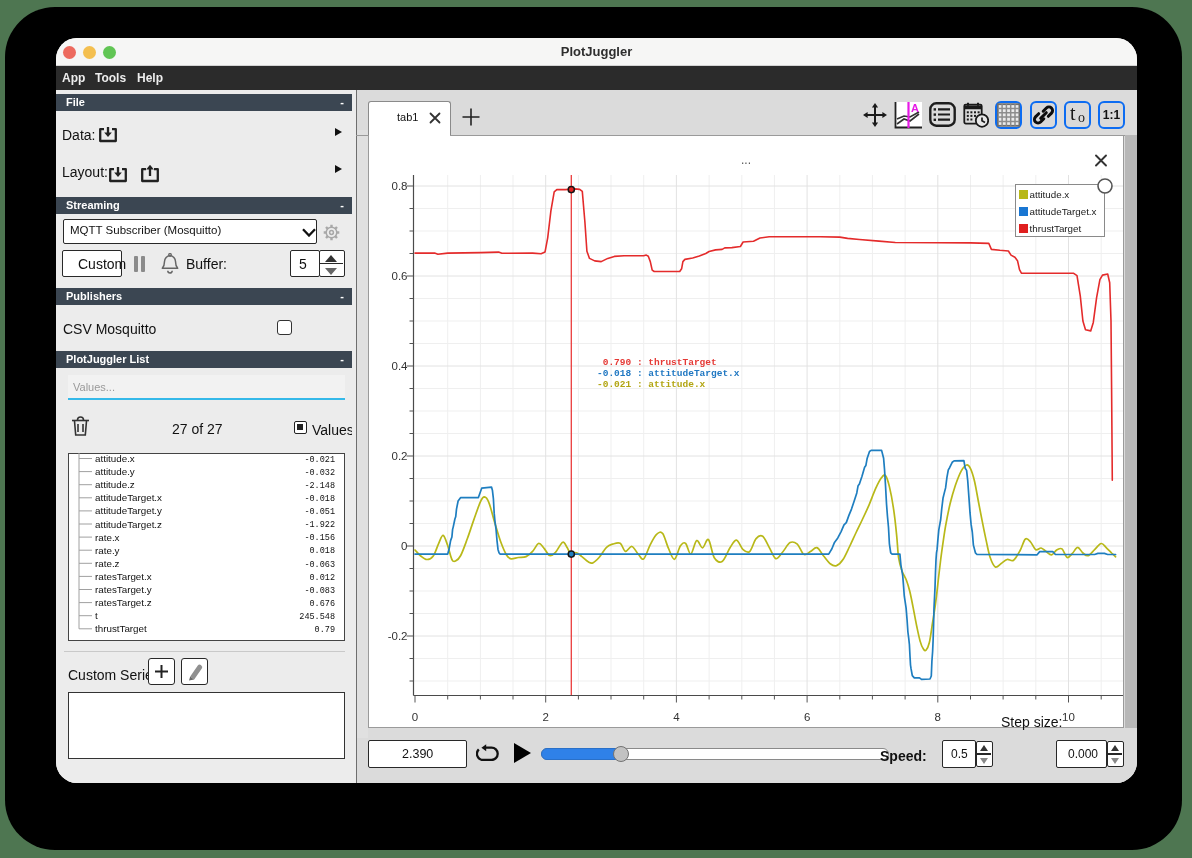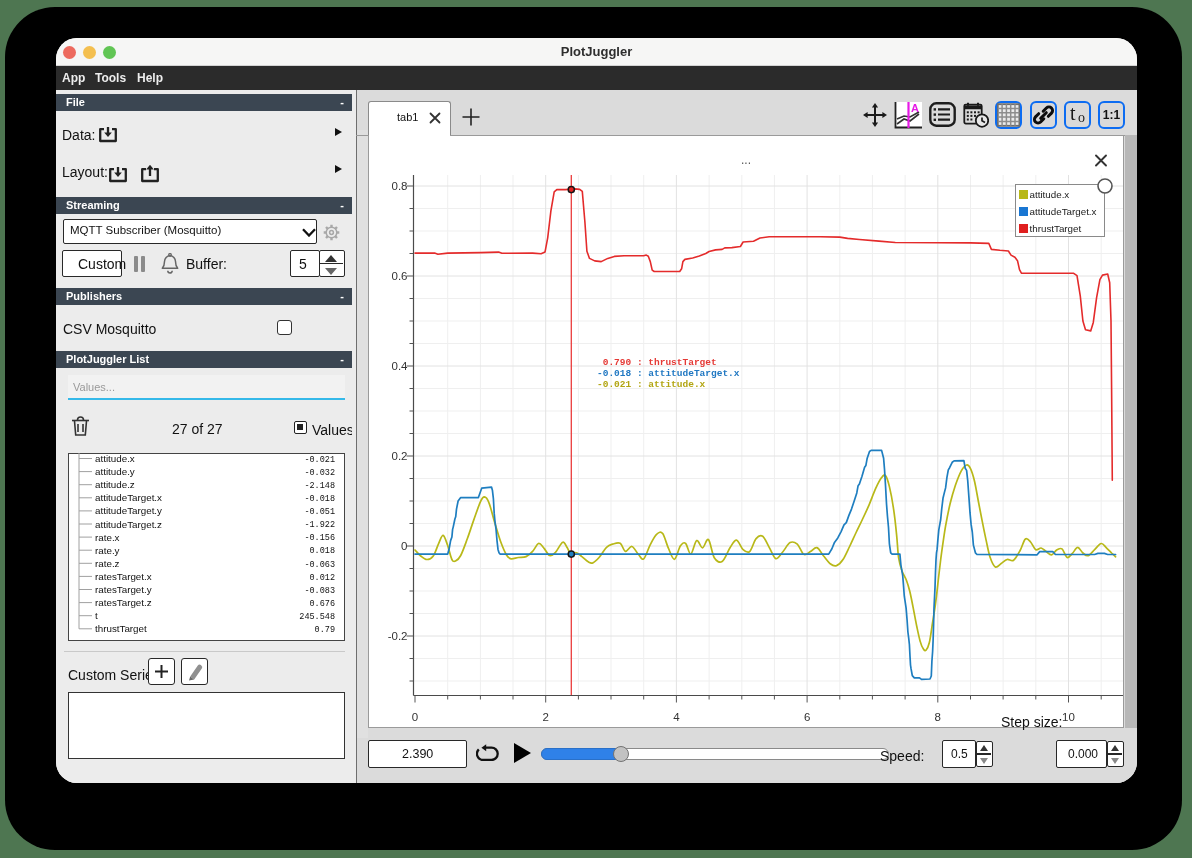--- a/index.html
+++ b/index.html
@@ -300,21 +300,21 @@
         <div class="box" style="left:12px;top:650px;width:99px;height:28px"></div>
         <div class="lbl" style="left:46px;top:657px;font-size:12.5px">2.390</div>
         <svg class="abs" style="left:120px;top:654px" width="23" height="17" viewBox="0 0 23 17">
 <path d="M9.8,3.6 H15.5 A6.2,6.2 0 0 1 15.5,16 H7.2 A6.2,6.2 0 0 1 2.8,5.4" fill="none" stroke="#111" stroke-width="2.3"></path>
 <path d="M10.2,0.2 L5.4,3.7 L10.2,7.2 Z" fill="#111"></path>
         </svg>
         <div class="abs" style="left:158px;top:653px;width:0;height:0;border-top:10px solid transparent;border-bottom:10px solid transparent;border-left:17px solid #000"></div>
         <div class="abs" style="left:185px;top:658px;width:348px;height:12px;background:#fff;border:1px solid #8a8a8a;border-radius:6px"></div>
         <div class="abs" style="left:185px;top:658px;width:80px;height:12px;background:#2f81e8;border:1px solid #2a70c8;border-radius:6px 0 0 6px"></div>
         <div class="abs" style="left:257px;top:656px;width:16px;height:16px;background:#c2c2c2;border:1px solid #737373;border-radius:50%"></div>
-        <div class="lbl" style="left:524px;top:658px;font-weight:normal">Speed:</div>
+        <div class="lbl" style="left:524px;top:658px;font-weight:bold">Speed:</div>
         <div class="box" style="left:586px;top:650px;width:34px;height:28px"></div>
         <div class="lbl" style="left:595px;top:657px;font-size:12px">0.5</div>
         <div class="abs" style="left:620px;top:651px;width:17px;height:26px;border:1.5px solid #282828;border-radius:2px;background:#fff">
 <div class="abs" style="left:0;top:11px;width:14px;height:1.5px;background:#282828"></div>
 <div class="abs" style="left:2.5px;top:3px;width:0;height:0;border-left:4.5px solid transparent;border-right:4.5px solid transparent;border-bottom:6px solid #333"></div>
 <div class="abs" style="left:2.5px;top:16px;width:0;height:0;border-left:4.5px solid transparent;border-right:4.5px solid transparent;border-top:6px solid #888"></div>
         </div>
         <div class="lbl" style="left:645px;top:624px;font-weight:normal">Step size:</div>
         <div class="box" style="left:700px;top:650px;width:51px;height:28px"></div>
         <div class="lbl" style="left:712px;top:657px;font-size:12px">0.000</div>

